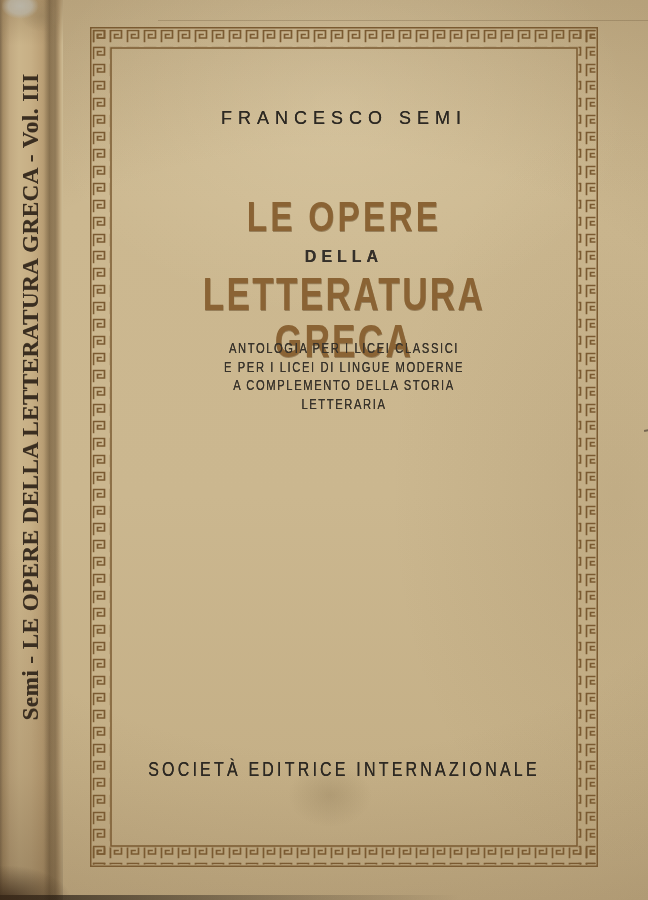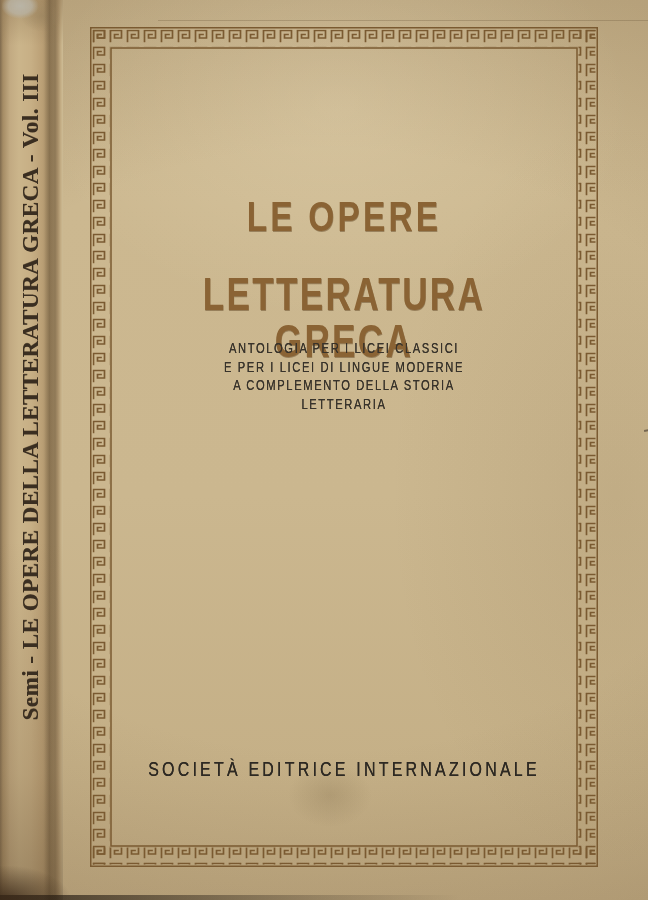--- a/index.html
+++ b/index.html
@@ -93,23 +93,25 @@
         </pattern>
       </defs>
       <rect x="2.5" y="2.5" width="503" height="17" fill="url(#gk)"></rect>
       <rect x="2.5" y="820.5" width="503" height="17" fill="url(#gk)"></rect>
       <rect x="2.5" y="2.5" width="17" height="835" fill="url(#gk)"></rect>
       <rect x="488.5" y="2.5" width="17" height="835" fill="url(#gk)"></rect>
       <rect x="0.75" y="0.75" width="506.5" height="838.5" fill="none" stroke="#7a5a31" stroke-width="1.5"></rect>
       <rect x="21" y="21" width="466" height="798" fill="none" stroke="#7a5a31" stroke-width="1.5"></rect>
     </svg>
 
+    <div class="caps author">FRANCESCO SEMI</div>
 
     <div class="caps title1">LE OPERE</div>
 
+    <div class="caps della">DELLA</div>
 
     <div class="caps title2">LETTERATURA GRECA</div>
 
     <div class="caps subtitle">
       <div>ANTOLOGIA PER I LICEI CLASSICI</div>
       <div>E PER I LICEI DI LINGUE MODERNE</div>
       <div>A COMPLEMENTO DELLA STORIA</div>
       <div>LETTERARIA</div>
     </div>
 

